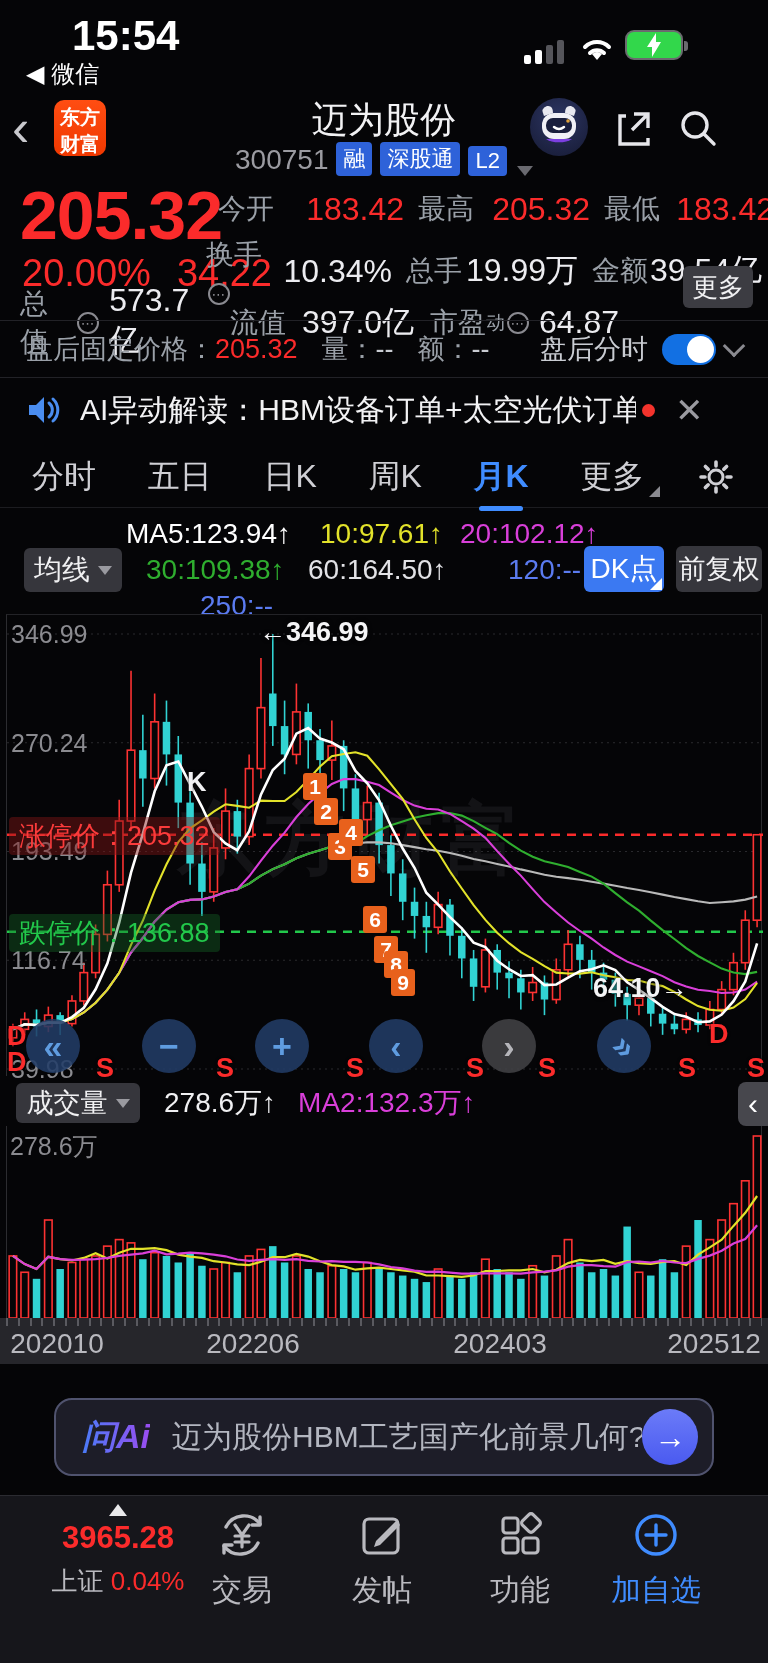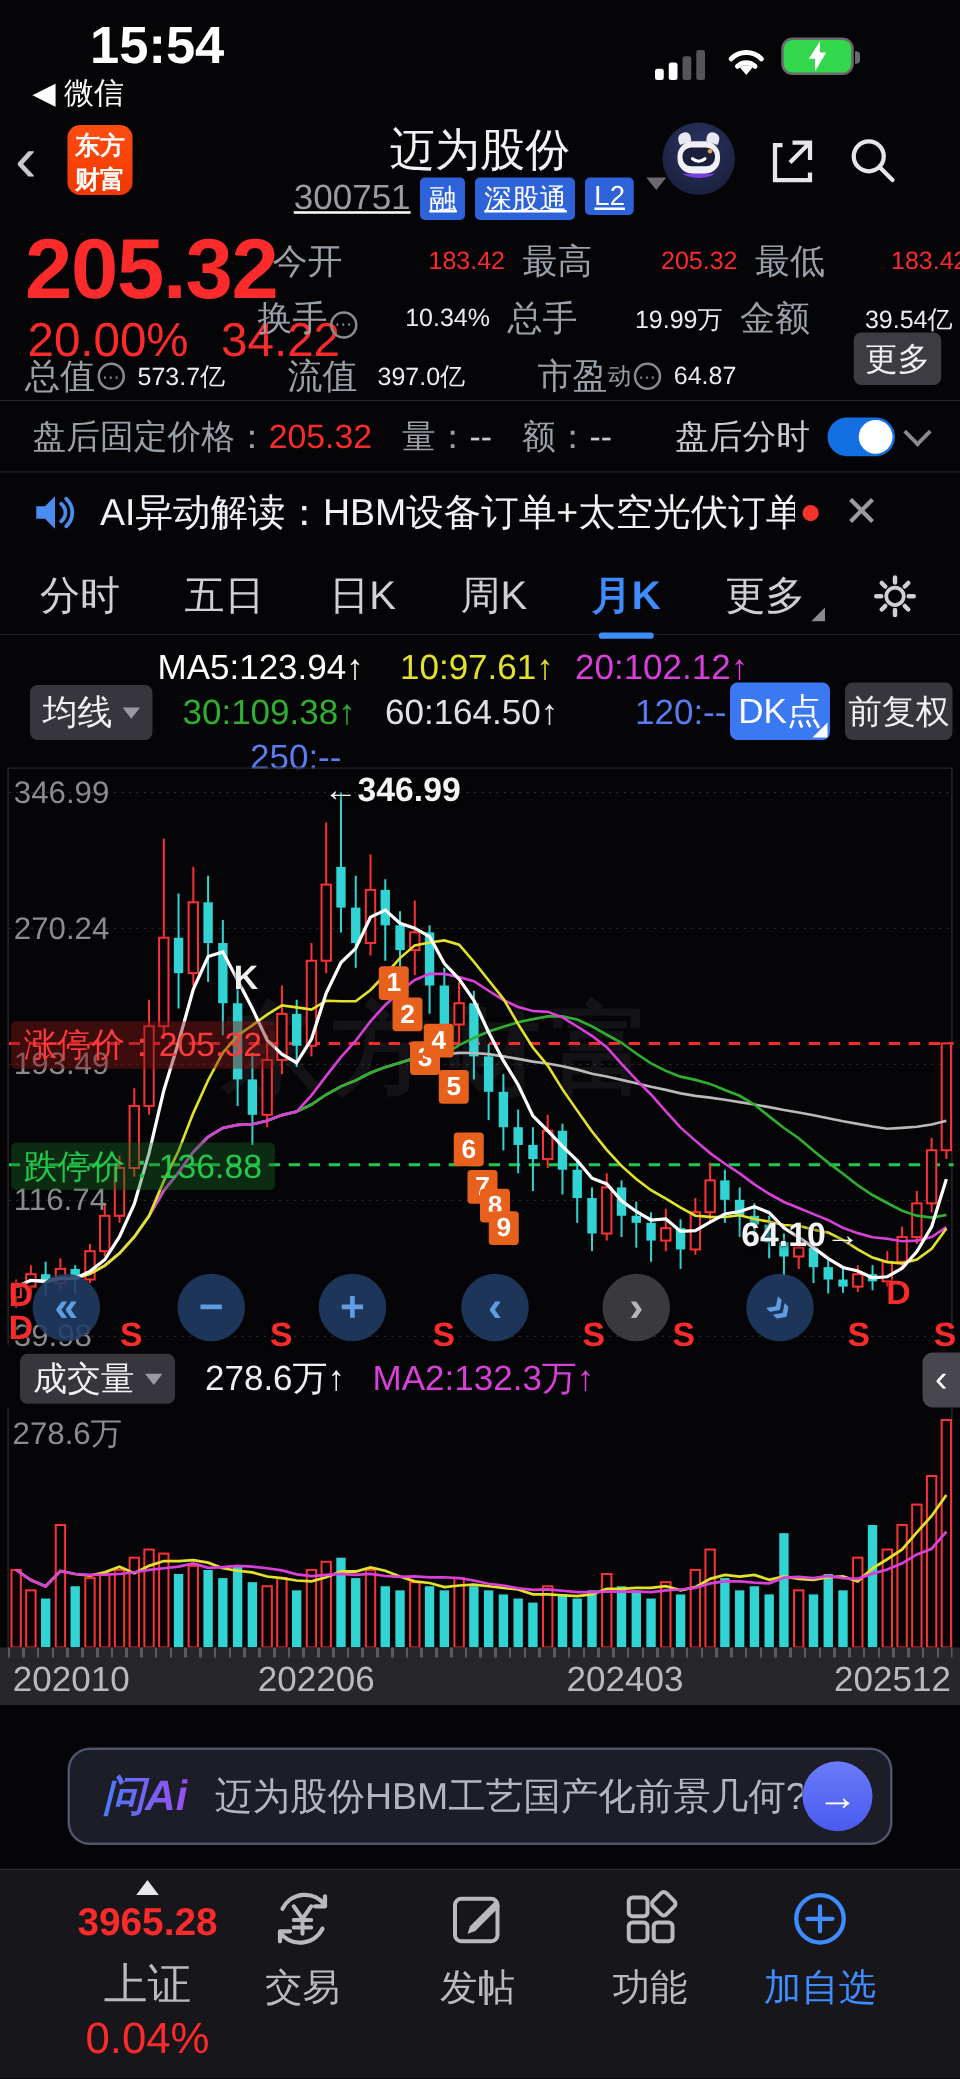--- a/index.html
+++ b/index.html
@@ -13,34 +13,34 @@
   .sig { position:absolute; top:36px; display:flex; align-items:flex-end; gap:4px; }
   .sig i { display:block; width:7px; border-radius:2px; background:#fff; }
   .sig i.dim { background:#55555a; }
   .battery { position:absolute; left:625px; top:30px; width:58px; height:30px; border:2px solid #6a6a6e; border-radius:9px; background:#32d74b; display:flex; align-items:center; justify-content:center; }
   .battery:after { content:""; position:absolute; right:-7px; top:9px; width:4px; height:10px; background:#6a6a6e; border-radius:0 3px 3px 0; }
 
   
   .hdr-back { position:absolute; left:12px; top:102px; font-size:52px; color:#c9c9cd; font-weight:300; line-height:1; }
   .logo { position:absolute; left:42px; top:100px; width:52px; height:56px; background:linear-gradient(#ff4d12,#f03800); border-radius:10px; color:#fff; font-size:20px; font-weight:700; text-align:center; line-height:1.35; padding-top:4px;margin-left:12px; }
   .hdr-title { position:absolute; left:0; top:96px; width:768px; text-align:center; font-size:36px; color:#f2f2f4; font-weight:500; }
-  .hdr-sub { position:absolute; left:0; top:142px; width:768px; display:flex; justify-content:center; align-items:flex-start; gap:8px;text-decoration:underline; }
+  .hdr-sub { position:absolute; left:0; top:142px; width:768px; display:flex; justify-content:center; align-items:flex-end; gap:8px; }
   .hdr-code { font-size:28px; color:#9b9ba1; }
   .badge { background:#2e62d9; color:#fff; font-size:22px; padding:2px 7px; border-radius:4px; }
   .hdr-caret { width:0; height:0; border-left:8px solid transparent; border-right:8px solid transparent; border-top:10px solid #6a6a70; margin-left:2px; }
   .avatar { position:absolute; left:530px; top:98px; width:58px; height:58px; border-radius:50%; background:radial-gradient(circle at 50% 35%,#2c3563,#161a33); }
   .hdr-icon { position:absolute; top:106px; color:#e6e6ea; }
 
   
   .q-price { position:absolute; left:20px; top:176px; font-size:68px; font-weight:700; color:#fb2b2b; letter-spacing:-1px; }
   .q-chg { position:absolute; left:22px; top:252px; font-size:38px; color:#fb2b2b; display:flex; gap:26px; }
   .qrow { position:absolute; display:flex; }
   .qcell { display:flex; align-items:center; }
   .qlbl { color:#9aa0a8; font-size:28px; }
-  .qval { color:#ececf0; font-size:20px; }
+  .qval { color:#ececf0; font-size:32px; }
   .qval.red { color:#fb2b2b; }
   .info-i { display:inline-flex; align-items:center; justify-content:center; width:22px; height:22px; border:2px solid #8a8a90; border-radius:50%; color:#8a8a90; font-size:14px; letter-spacing:1px; margin:0 2px; }
   .more-btn { position:absolute; left:683px; top:266px; width:70px; height:42px; background:#3c3c42; border-radius:6px; color:#f0f0f2; font-size:26px; display:flex; align-items:center; justify-content:center; }
 
   
   .ah-row { position:absolute; left:0; top:320px; width:768px; height:58px; border-top:1px solid #222227; border-bottom:1px solid #222227; display:flex; align-items:center; padding:0 26px; font-size:27px; }
   .ah-row .lbl { color:#9aa0a8; }
   .ah-row .red { color:#fb2b2b; }
   .ah-row .dim { color:#c9ccd2; }
   .toggle { width:54px; height:31px; background:#1270e3; border-radius:16px; position:relative; margin:0 10px 0 14px; }
@@ -100,21 +100,21 @@
   .ai-go { width:56px; height:56px; border-radius:50%; background:linear-gradient(180deg,#6b7bf8,#4a5af0); color:#fff; font-size:32px; display:flex; align-items:center; justify-content:center; }
 
   
   .bnav { position:absolute; left:0; top:1495px; width:768px; height:168px; background:#16161b; border-top:1px solid #2b2b31; }
   .bitem { position:absolute; top:8px; width:140px; text-align:center; color:#b9b9bf; }
   .bitem .ic { height:62px; display:flex; align-items:center; justify-content:center; }
   .bitem .lb { font-size:30px; margin-top:4px; }
   .bitem.blue, .bitem.blue .lb { color:#3f8cff; }
   .idx-up { width:0; height:0; border-left:9px solid transparent; border-right:9px solid transparent; border-bottom:12px solid #e8e8ea; margin:0 auto 4px; }
   .idx-val { color:#fb2b2b; font-size:31px; font-weight:600; }
-  .idx-sub { font-size:35px; margin-top:8px; color:#b9b9bf; }
+  .idx-sub { font-size:26px; margin-top:8px; color:#b9b9bf; }
   .idx-sub .pct { color:#fb2b2b; }
   svg { display:block; }
 </style>
 </head>
 <body>
 
 <div class="screen">
 
   <div class="status-time">15:54</div>
   <div class="back-app">◀ 微信</div>

